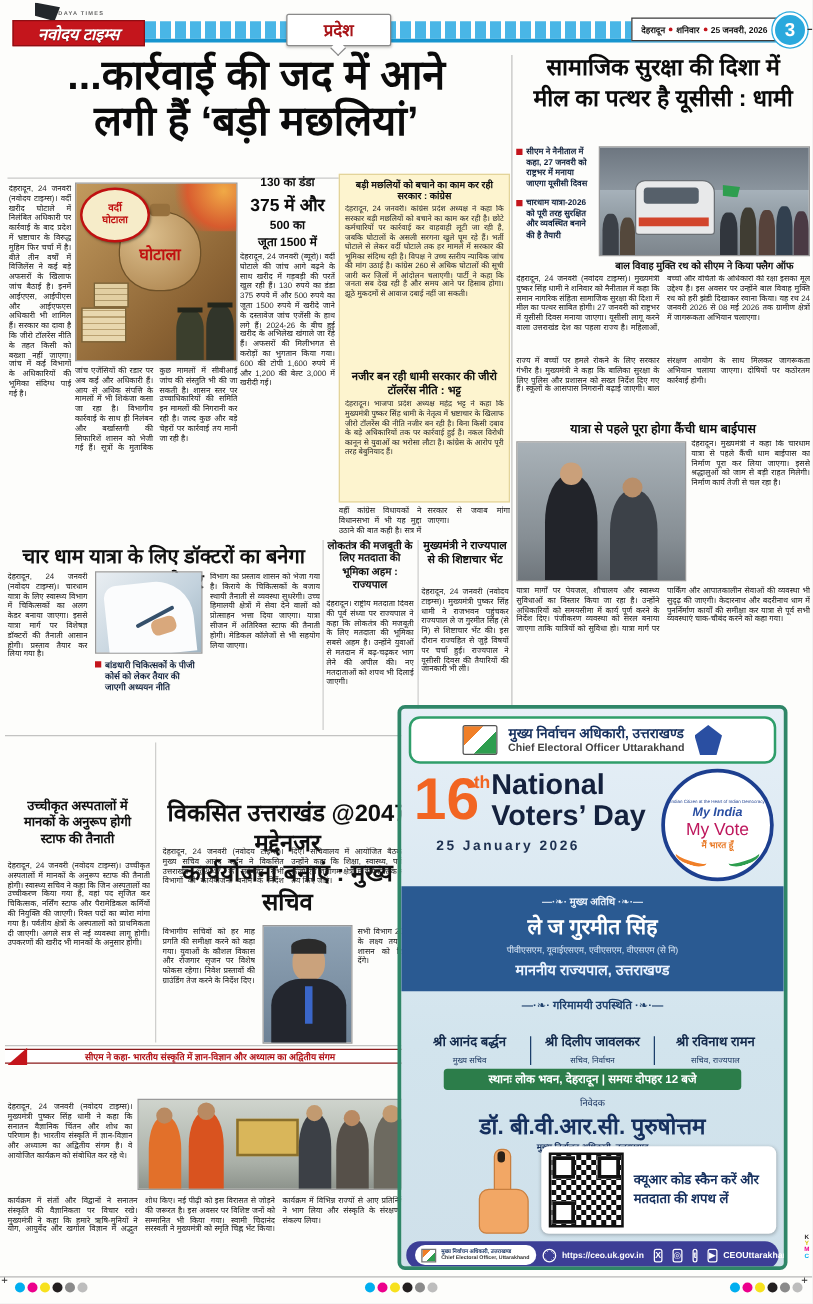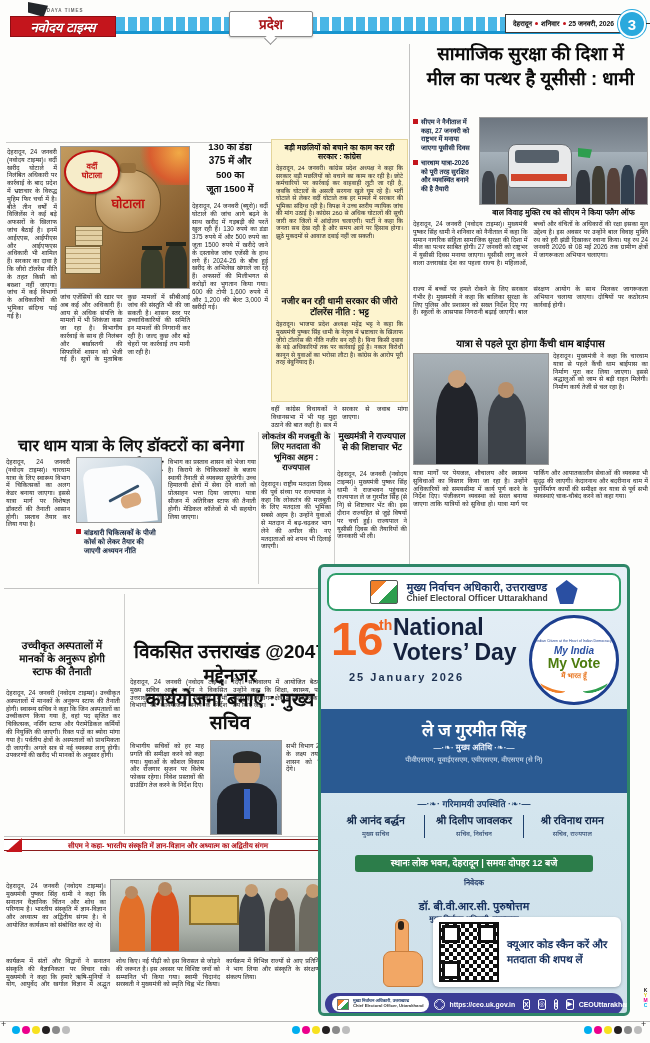--- a/index.html
+++ b/index.html
@@ -45,20 +45,24 @@
     <span style="font-size:6.8px;font-weight:800">शनिवार</span>
     <span style="width:3px;height:3px;border-radius:50%;background:#c4151c;display:inline-block"></span>
     <span style="font-size:6.8px;font-weight:800">25 जनवरी, 2026</span>
   </div>
   <div class="a" style="left:618px;top:10px;width:28px;height:28px;border-radius:50%;background:#2aa9dd;border:2px solid #fff;
               box-shadow:0 0 0 1px #2aa9dd;display:flex;align-items:center;justify-content:center">
     <span style="color:#fff;font-size:15px;font-weight:900">3</span>
   </div>
   <div class="a" style="left:646px;top:23px;width:4px;height:1px;background:#333"></div>
 
+  <div class="a hl" style="left:4px;top:42px;width:402px;font-size:33px;line-height:1.12">
+    <div>...कार्रवाई की जद में आने</div>
+    <div>लगी हैं ‘बड़ी मछलियां’</div>
+  </div>
   <div class="a rule" style="left:6px;top:142px;width:400px;height:1px;opacity:.45"></div>
 
   <div class="a b6" style="left:7px;top:148px;width:50px;height:290px">देहरादून, 24 जनवरी (नवोदय टाइम्स)। वर्दी खरीद घोटाले में निलंबित अधिकारी पर कार्रवाई के बाद प्रदेश में भ्रष्टाचार के विरुद्ध मुहिम फिर चर्चा में है। बीते तीन वर्षों में विजिलेंस ने कई बड़े अफसरों के खिलाफ जांच बैठाई है। इनमें आईएएस, आईपीएस और आईएफएस अधिकारी भी शामिल हैं। सरकार का दावा है कि जीरो टॉलरेंस नीति के तहत किसी को बख्शा नहीं जाएगा। जांच में कई विभागों के अधिकारियों की भूमिका संदिग्ध पाई गई है।</div>
 
   <div class="a photo" style="left:60px;top:146px;width:130px;height:143px;background:linear-gradient(135deg,#c29a5e,#8a6233 70%,#6e4c27)">
     <div style="position:absolute;right:-8px;top:-8px;width:60px;height:46px;
          background:radial-gradient(circle at 70% 30%,#ffb347,#e2572b 55%,transparent 75%);opacity:.85"></div>
     <div style="position:absolute;left:4px;bottom:14px;width:34px;height:26px;
          background:repeating-linear-gradient(0deg,#e8d7ae 0 4px,#bba272 4px 5px);border:1px solid #7a6338"></div>
     <div style="position:absolute;left:14px;bottom:42px;width:26px;height:18px;
@@ -74,21 +78,21 @@
     <div style="position:absolute;right:3px;bottom:42px;width:20px;height:4px;background:#23261c"></div>
     <div style="position:absolute;left:3px;top:3px;width:52px;height:40px;background:#f6ecc9;
          border:2px solid #c01010;border-radius:50%;display:flex;flex-direction:column;align-items:center;justify-content:center;box-shadow:1px 1px 2px rgba(0,0,0,.4)">
       <span style="font-size:8px;font-weight:900;color:#c01010;line-height:1">वर्दी</span>
       <span style="font-size:8px;font-weight:900;color:#c01010;line-height:1.2">घोटाला</span>
     </div>
   </div>
 
   <div class="a c" style="left:192px;top:140px;width:76px;font-weight:900;color:#0d0d0d;line-height:1.45">
     <div style="font-size:9.5px">130 का डंडा</div>
-    <div style="font-size:10px">375 में और</div>
+    <div style="font-size:14px">375 में और</div>
     <div style="font-size:9.5px">500 का</div>
     <div style="font-size:9.5px">जूता 1500 में</div>
   </div>
   <div class="a b6" style="left:192px;top:202px;width:76px;height:237px">देहरादून, 24 जनवरी (ब्यूरो)। वर्दी घोटाले की जांच आगे बढ़ने के साथ खरीद में गड़बड़ी की परतें खुल रही हैं। 130 रुपये का डंडा 375 रुपये में और 500 रुपये का जूता 1500 रुपये में खरीदे जाने के दस्तावेज जांच एजेंसी के हाथ लगे हैं। 2024-26 के बीच हुई खरीद के अभिलेख खंगाले जा रहे हैं। अफसरों की मिलीभगत से करोड़ों का भुगतान किया गया। 600 की टोपी 1,600 रुपये में और 1,200 की बेल्ट 3,000 में खरीदी गई।</div>
   <div class="a b6" style="left:60px;top:293px;width:130px;height:146px;column-count:2;column-gap:5px">जांच एजेंसियों की रडार पर अब कई और अधिकारी हैं। आय से अधिक संपत्ति के मामलों में भी शिकंजा कसा जा रहा है। विभागीय कार्रवाई के साथ ही निलंबन और बर्खास्तगी की सिफारिशें शासन को भेजी गई हैं। सूत्रों के मुताबिक कुछ मामलों में सीबीआई जांच की संस्तुति भी की जा सकती है। शासन स्तर पर उच्चाधिकारियों की समिति इन मामलों की निगरानी कर रही है। जल्द कुछ और बड़े चेहरों पर कार्रवाई तय मानी जा रही है।</div>
 
   <div class="a" style="left:271px;top:139px;width:137px;height:263px;background:#fdf4cf;border:1px solid #e3d49a;padding:3px 4px;overflow:hidden">
     <div class="minihl" style="font-size:7.6px">बड़ी मछलियों को बचाने का काम कर रही सरकार : कांग्रेस</div>
     <div class="b6" style="margin-top:2px;height:128px;font-size:6.1px">देहरादून, 24 जनवरी। कांग्रेस प्रदेश अध्यक्ष ने कहा कि सरकार बड़ी मछलियों को बचाने का काम कर रही है। छोटे कर्मचारियों पर कार्रवाई कर वाहवाही लूटी जा रही है, जबकि घोटालों के असली सरगना खुले घूम रहे हैं। भर्ती घोटाले से लेकर वर्दी घोटाले तक हर मामले में सरकार की भूमिका संदिग्ध रही है। विपक्ष ने उच्च स्तरीय न्यायिक जांच की मांग उठाई है। कांग्रेस 260 से अधिक घोटालों की सूची जारी कर जिलों में आंदोलन चलाएगी। पार्टी ने कहा कि जनता सब देख रही है और समय आने पर हिसाब होगा। झूठे मुकदमों से आवाज दबाई नहीं जा सकती।</div>
     <div class="minihl" style="font-size:9px;margin-top:4px">नजीर बन रही धामी सरकार की जीरो टॉलरेंस नीति : भट्ट</div>
@@ -232,39 +236,40 @@
       <span style="position:absolute;left:48px;top:0;font-size:14px;font-weight:900;color:#f26522">th</span>
       <span style="position:absolute;left:62px;top:-3px;font-size:23px;font-weight:900;color:#14213d">National</span>
       <span style="position:absolute;left:62px;top:22px;font-size:23px;font-weight:900;color:#14213d">Voters’ Day</span>
       <span style="position:absolute;left:18px;top:54px;font-size:11px;font-weight:800;color:#1d3050;letter-spacing:2px">25 January 2026</span>
     </div>
 
     <div class="a" style="left:208px;top:48px;width:90px;height:90px;border-radius:50%;background:#fff;border:3px solid #1d3f8f;
                 display:flex;flex-direction:column;align-items:center;justify-content:center;overflow:hidden">
       <div style="font-size:3.6px;color:#1d3f8f;text-align:center;width:76px;line-height:1.1">Indian Citizen at the Heart of Indian Democracy</div>
       <div style="font-size:10px;font-style:italic;font-weight:700;color:#2a4fa2;margin-top:1px">My India</div>
-      <div style="font-size:14px;font-weight:700;color:#4d7c0f;line-height:1">My Vote</div>
+      <div style="font-size:14px;font-weight:400;color:#be185d;line-height:1">My Vote</div>
       <div style="font-size:7px;font-weight:800;color:#e87722;margin-top:1px">मैं भारत हूँ</div>
       <div style="position:absolute;left:8px;bottom:10px;width:26px;height:8px;border-bottom:3px solid #f07f28;border-radius:0 0 50% 50%;transform:rotate(18deg)"></div>
       <div style="position:absolute;right:8px;bottom:10px;width:26px;height:8px;border-bottom:3px solid #2e9e4f;border-radius:0 0 50% 50%;transform:rotate(-18deg)"></div>
     </div>
 
     <div class="a" style="left:0;top:142px;width:306px;height:84px;background:#2a5a92;color:#fff;text-align:center;padding-top:6px">
-      <div style="font-size:17px;font-weight:900;margin-top:3px">ले ज गुरमीत सिंह</div>
       <div style="font-size:8px;font-weight:700;color:#e8f0fa">
         —·❧· <span>मुख्य अतिथि</span> ·❧·—
       </div>
+      <div style="font-size:17px;font-weight:900;margin-top:3px">ले ज गुरमीत सिंह</div>
       <div style="font-size:7px;margin-top:3px;color:#dce8f5">पीवीएसएम, यूवाईएसएम, एवीएसएम, वीएसएम (से नि)</div>
+      <div style="font-size:11.5px;font-weight:900;margin-top:4px;color:#eaf3ff">माननीय राज्यपाल, उत्तराखण्ड</div>
     </div>
 
     <div class="a" style="left:0;top:230px;width:306px;text-align:center">
       <div style="font-size:9px;font-weight:800;color:#1d3f6b">
         —·❧· <span>गरिमामयी उपस्थिति</span> ·❧·—
       </div>
-      <div style="display:flex;margin-top:5px;padding:0 6px">
+      <div style="display:flex;margin-top:19px;padding:0 6px">
         <div class="dig">
           <div class="nm">श्री आनंद बर्द्धन</div>
           <div class="tt">मुख्य सचिव</div>
         </div>
         <div style="width:1px;background:#1d3f6b"></div>
         <div class="dig">
           <div class="nm">श्री दिलीप जावलकर</div>
           <div class="tt">सचिव, निर्वाचन</div>
         </div>
         <div style="width:1px;background:#1d3f6b"></div>
@@ -274,22 +279,22 @@
         </div>
       </div>
     </div>
 
     <div class="a" style="left:34px;top:288px;width:238px;height:17px;background:#2c7d4a;border-radius:3px;color:#fff;
                 font-size:9.3px;font-weight:800;text-align:center;line-height:17px">
       <span>स्थानः लोक भवन, देहरादून  |  समयः दोपहर 12 बजे</span>
     </div>
 
     <div class="a c" style="left:0;top:310px;width:306px">
-      <div style="font-size:7.5px;font-weight:700;color:#16305e">निवेदक</div>
-      <div style="font-size:11px;font-weight:900;color:#16305e;margin-top:11px">डॉ. बी.वी.आर.सी. पुरुषोत्तम</div>
+      <div style="font-size:7.5px;font-weight:400;color:#16305e">निवेदक</div>
+      <div style="font-size:18px;font-weight:900;color:#16305e;margin-top:1px">डॉ. बी.वी.आर.सी. पुरुषोत्तम</div>
       <div style="font-size:7px;font-weight:700;color:#16305e;margin-top:1px">मुख्य निर्वाचन अधिकारी, उत्तराखण्ड</div>
     </div>
 
     <div class="a" style="left:58px;top:352px;width:46px;height:68px">
       <div style="position:absolute;left:16px;top:0;width:12px;height:40px;background:#f2a765;border-radius:6px 6px 0 0;border:1px solid #c97f3f"></div>
       <div style="position:absolute;left:19px;top:2px;width:6px;height:9px;background:#2b2118;border-radius:3px"></div>
       <div style="position:absolute;left:4px;top:32px;width:38px;height:34px;background:#f2a765;border-radius:8px 10px 6px 6px;border:1px solid #c97f3f"></div>
     </div>
 
     <div class="a" style="left:112px;top:350px;width:188px;height:70px;background:#fff;border-radius:6px;box-shadow:0 1px 3px rgba(0,0,0,.25);display:flex;align-items:center;padding:6px;gap:8px">

